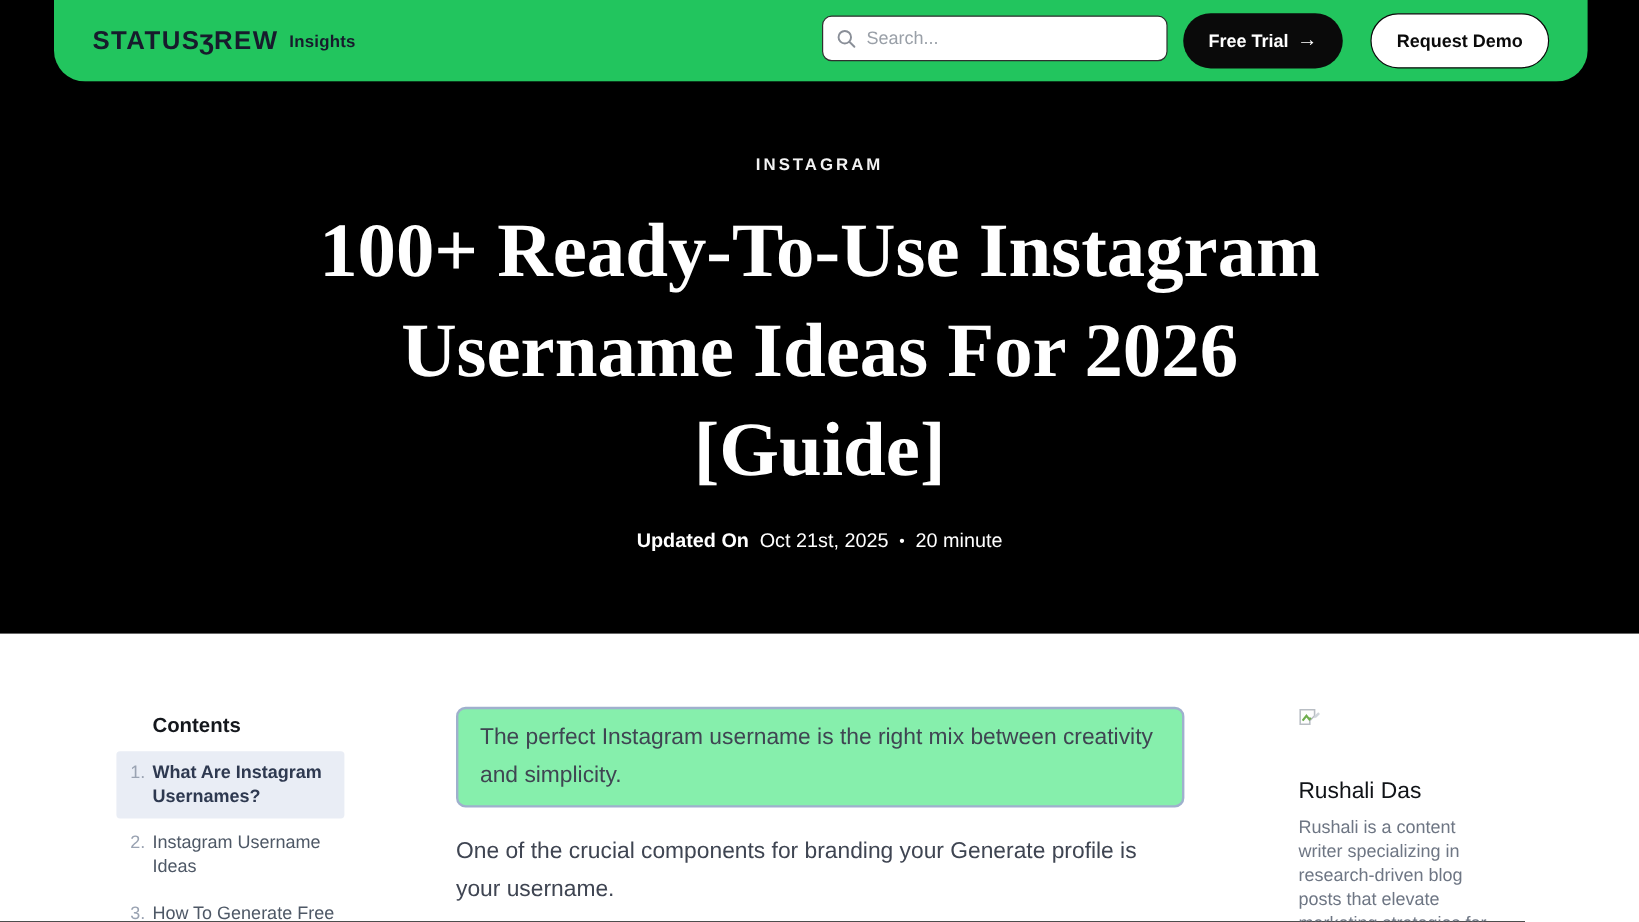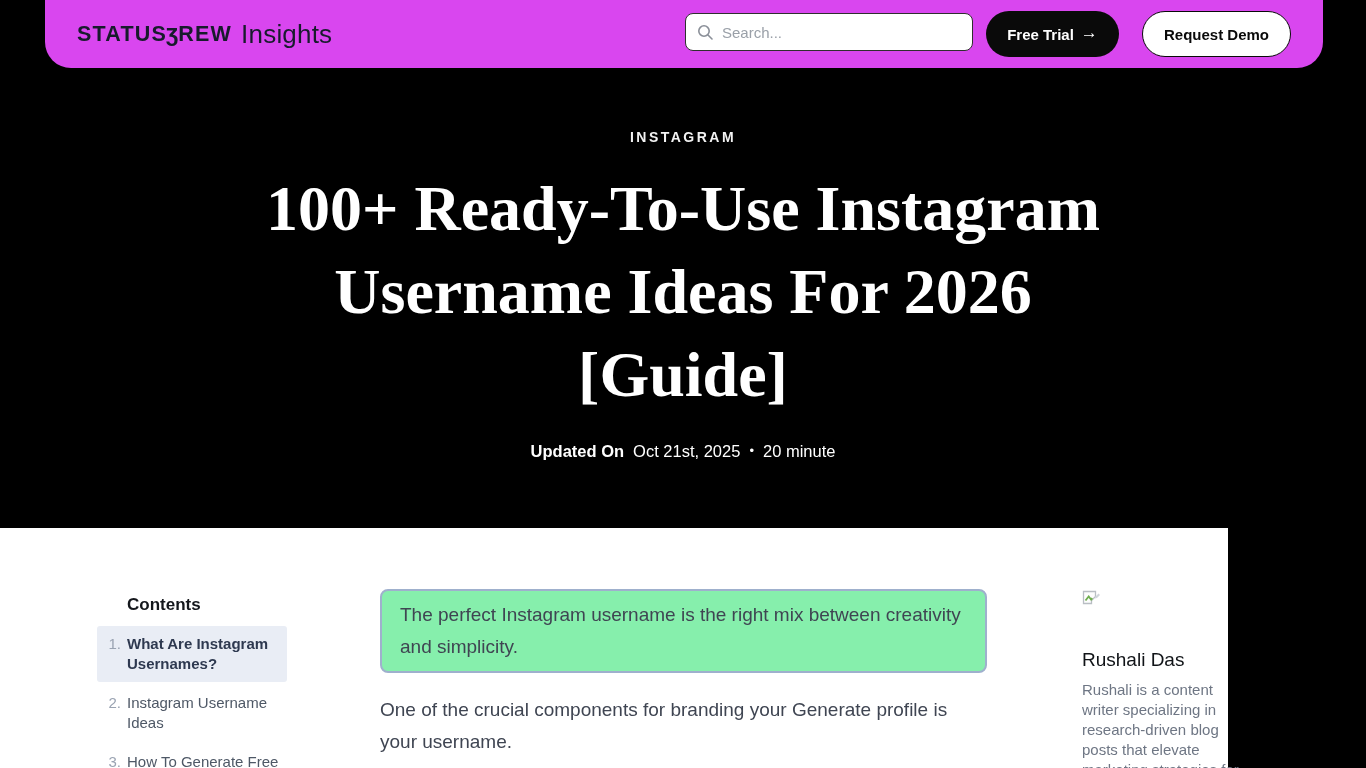--- a/index.html
+++ b/index.html
@@ -2,26 +2,26 @@
 <html><head>
 <meta charset="utf-8">
 <style>
   * { margin:0; padding:0; box-sizing:border-box; }
   html,body { width:1366px; height:768px; overflow:hidden; }
   body { background:#000; font-family:"Liberation Sans", sans-serif; position:relative; }
 
   
   .header-bar {
     position:absolute; top:0; left:45px; width:1278px; height:68px;
-    background:#d946ef; border-radius:0 0 26px 26px;
+    background:#22c55e; border-radius:0 0 26px 26px;
   }
   .logo { position:absolute; left:32px; top:0; height:68px; display:flex; align-items:center; cursor:pointer; }
   .logo-mark { font-size:21.5px; font-weight:600; color:#171b2c; letter-spacing:1.2px; display:flex; align-items:center; }
   .logo-glyph { font-weight:600; font-size:23px; margin:0 -1px; transform:translateY(-1px); }
-  .logo-product { font-size:26px; font-weight:400; color:#171b2c; margin-left:9px; letter-spacing:0.2px; }
+  .logo-product { font-size:14px; font-weight:700; color:#171b2c; margin-left:9px; letter-spacing:0.2px; }
 
   .search-box {
     position:absolute; left:640px; top:13px; width:288px; height:38px;
     border:1.4px solid #2f2f2f; border-radius:8px; background:#fff;
     display:flex; align-items:center; padding:0 11px; gap:8px;
   }
   .search-box input {
     border:none; outline:none; flex:1; font-size:15px; color:#333;
     font-family:"Liberation Sans", sans-serif; background:transparent;
   }
@@ -46,21 +46,21 @@
     font-size:64px; line-height:83px;
   }
   .hero-meta {
     position:absolute; top:374px; width:100%; display:flex; justify-content:center;
     align-items:center; gap:9px; color:#fff; font-size:16.5px;
   }
   .hero-meta .meta-label { font-weight:700; }
   .hero-meta .dot { font-size:13px; transform:translateY(-1px); }
 
   
-  .content { position:absolute; top:528px; left:0; width:1228px; height:240px; background:#fff; }
+  .content { position:absolute; top:528px; left:0; width:1366px; height:240px; background:#fff; }
 
   
   .toc { position:absolute; left:97px; top:67px; width:190px; }
   .toc-heading { font-size:17px; font-weight:700; color:#14171c; padding-left:30px; }
   .toc-list { margin-top:11px; list-style:none; }
   .toc-item { display:flex; padding:8px 6px 8px 0; border-radius:3px; margin-bottom:3px;
               font-size:15px; line-height:20px; cursor:pointer; }
   .toc-num { width:24px; min-width:24px; text-align:right; color:#9aa3b2; margin-right:6px; }
   .toc-label { color:#4e5866; }
   .toc-item.active { background:#e9edf5; }

